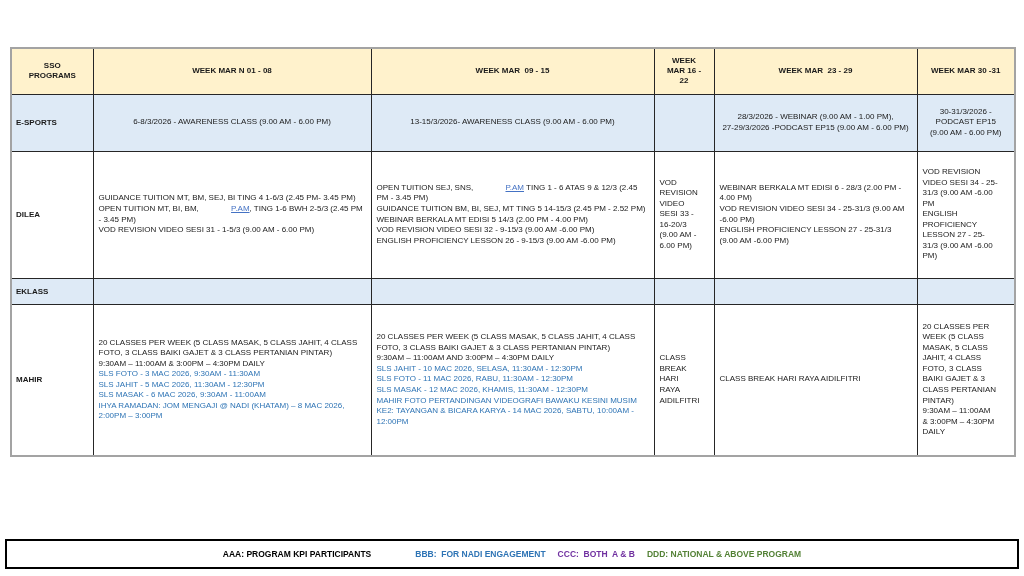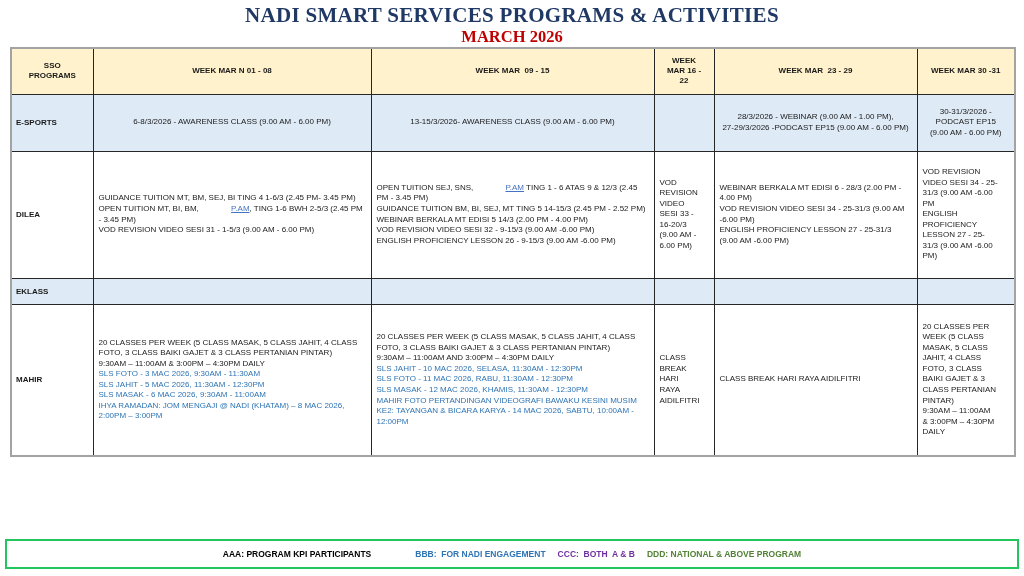--- a/index.html
+++ b/index.html
@@ -30,36 +30,34 @@
   tr.r-mahir { height:152px; }
   tr.row-blue th, tr.row-blue td { background:#DEEAF6; }
   .center { text-align:center; }
   .pre { white-space:pre-line; }
   .tight { padding:2px 3px; }
   .sched td p { margin:0; }
   .blue { color:#2E74B5; }
   .link { color:#4472C4; text-decoration:underline; cursor:pointer;margin-left:30px; }
 
   .footer { position:absolute; left:5px; top:539px; width:1014px; height:30px;
-            border:2px solid #22c55e; background:#ffffff;
+            border:2px solid #000000; background:#ffffff;
             display:flex; align-items:center; justify-content:center; gap:12px;
             font-size:8.5px; font-weight:bold; }
   .footer span { white-space:pre; }
   .f-black { color:#000000; }
   .f-blue  { color:#2E74B5;margin-left:32px; }
   .f-purple{ color:#7030A0; }
   .f-green { color:#538135; }
 </style>
 </head>
 <body>
 
 <div class="page">
 
-  <div class="title">NADI SMART SERVICES PROGRAMS &amp; ACTIVITIES</div>
-  <div class="subtitle">MARCH 2026</div>
 
   <table class="sched">
     <colgroup>
       <col style="width:82px">
         <col style="width:278px">
         <col style="width:283px">
       <col style="width:60px">
         <col style="width:203px">
         <col style="width:98px">
     </colgroup>

